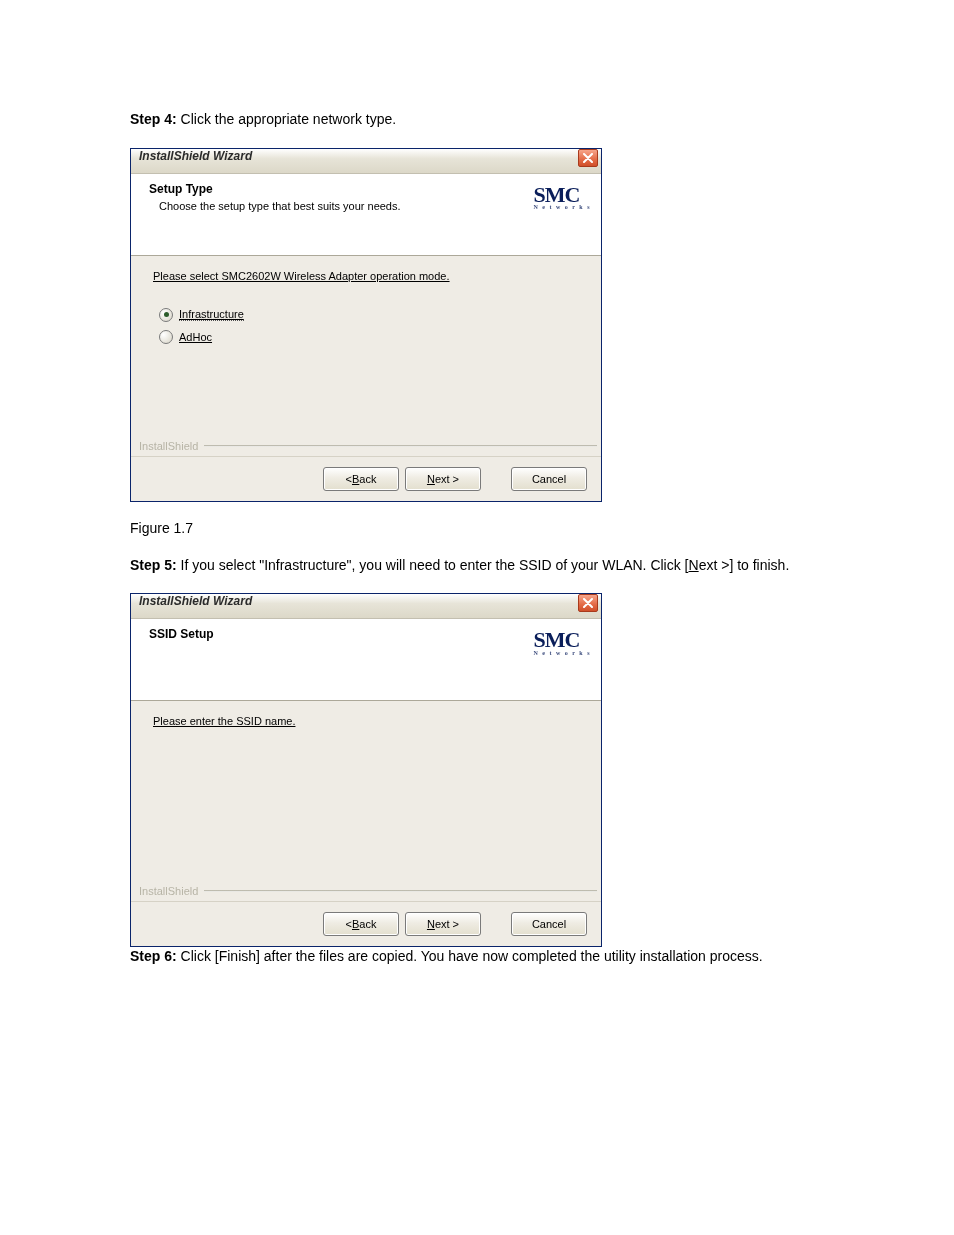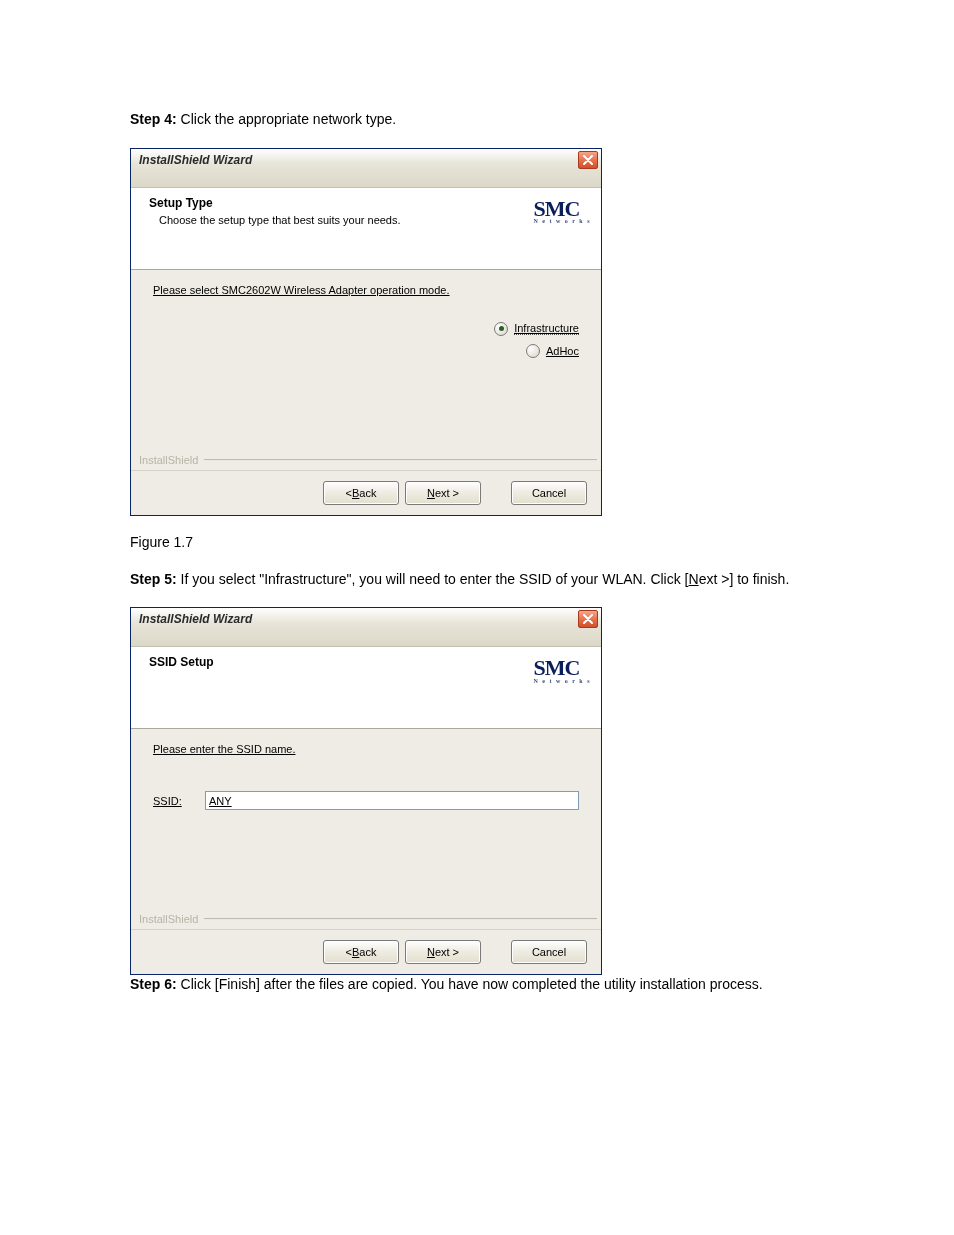--- a/index.html
+++ b/index.html
@@ -31,22 +31,21 @@
     border: 1px solid #0a246a;
     background: #efece5;
     box-shadow: 0 0 0 1px #d6d2c6 inset;
     position: relative;
   }
   .titlebar {
     height: 22px;
     background: linear-gradient(180deg, #ffffff 0%, #e7e4d8 40%, #dcd8c8 100%);
     border-bottom: 1px solid #c3bfb0;
     display: flex;
-    align-items: center;
-    padding: 0 3px 16px 8px;
+    padding: 0 3px 2px 8px;
   }
   .titlebar .title {
     flex: 1;
     font-size: 12px;
     font-weight: bold;
     font-style: italic;
     color: #2b2b2b;
     font-family: "Trebuchet MS", Arial, sans-serif;
   }
   .closebtn {
@@ -113,21 +112,20 @@
     text-decoration: underline;
   }
   .body-panel .prompt {
     margin-bottom: 26px;
   }
   .radio-row {
     display: flex;
     align-items: center;
     margin: 6px 0 8px 6px;
     font-size: 11px;
-    justify-content: flex-end;
   }
   .radio {
     width: 12px; height: 12px;
     border: 1px solid #7a7a7a;
     border-radius: 50%;
     background: radial-gradient(circle at 30% 30%, #fff, #d8d4c6);
     display: inline-flex;
     align-items: center;
     justify-content: center;
     margin-right: 6px;
@@ -293,24 +291,20 @@
         <div class="htitle">SSID Setup</div>
         <div class="hsub"></div>
       </div>
       <div class="smc-logo">
         <span>SMC</span>
         <span class="sub">N e t w o r k s</span>
       </div>
     </div>
     <div class="body-panel">
       <div class="prompt" style="margin-bottom:36px">Please enter the SSID name.</div>
-      <div class="ssid-row">
-        <span class="lbl">SSID:</span>
-        <input class="ssid-input" value="ANY" style="">
-      </div>
       <div class="install-shield-divider">
         <span>InstallShield</span>
         <span class="line"></span>
       </div>
     </div>
     <div class="button-panel">
       <div class="winbtn">
         <span>&lt; </span>
           <span class="u">B</span>
           <span>ack</span>

